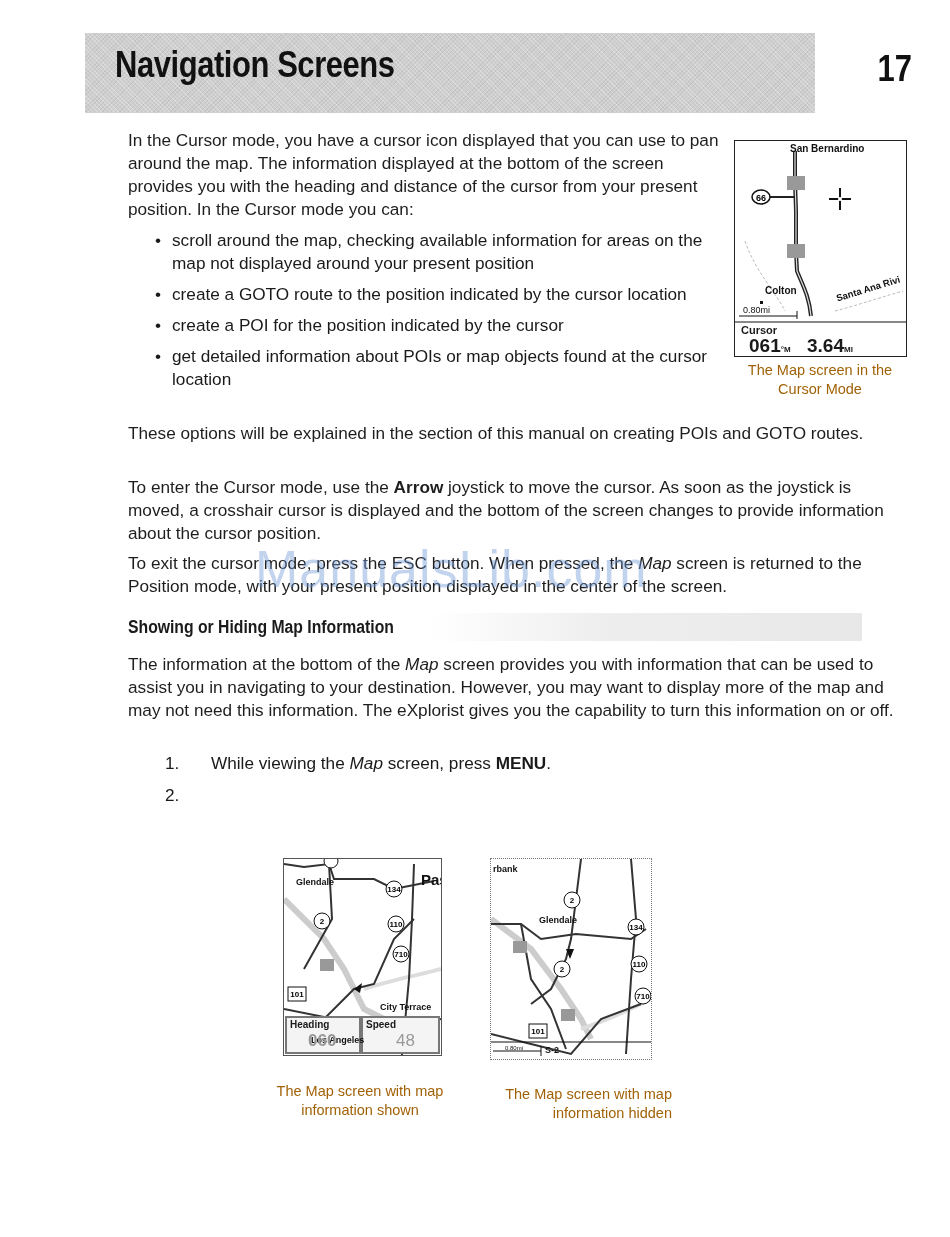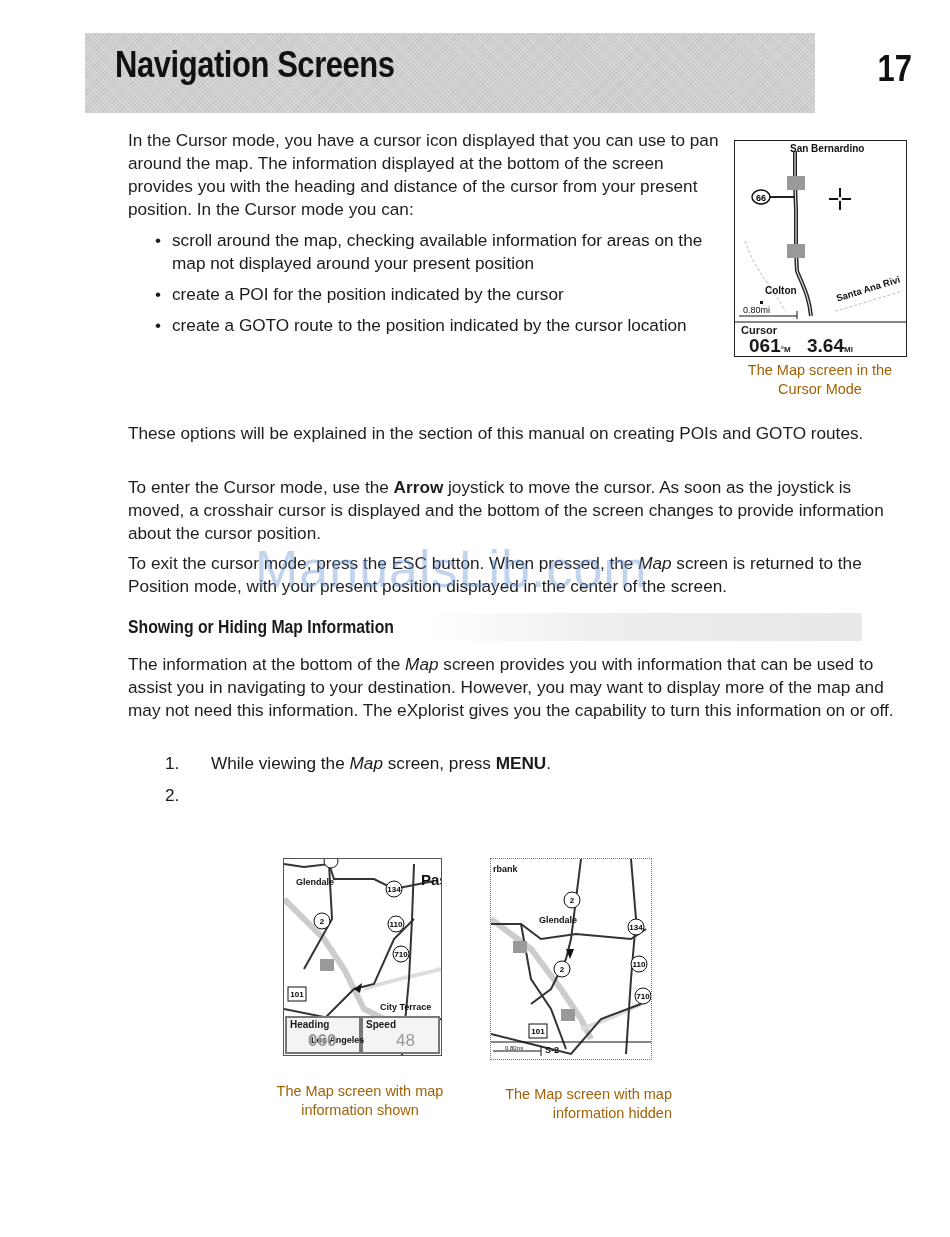--- a/index.html
+++ b/index.html
@@ -42,22 +42,23 @@
 </head>
 <body>
 
 <div class="header-band"></div>
 <div class="page-title">Navigation Screens</div>
 <div class="page-number">17</div>
 
 <div class="text intro">In the Cursor mode, you have a cursor icon displayed that you can use to pan around the map.  The information displayed at the bottom of the screen provides you with the heading and distance of the cursor from your present position.  In the Cursor mode you can:</div>
 <ul class="bullets">
   <li>scroll around the map, checking available information for areas on the map not displayed around your present position</li>
+  <li>create a GOTO route to the position indicated by the cursor location</li>
   <li>create a POI for the position indicated by the cursor</li>
-  <li>create a GOTO route to the position indicated by the cursor location</li>
+  <li>get detailed information about POIs or map objects found at the cursor location</li>
 </ul>
 
 <div class="text p2">These options will be explained in the section of this manual on creating POIs and GOTO routes.</div>
 <div class="text p3"><span>To enter the Cursor mode, use the </span><b>Arrow</b><span> joystick to move the cursor.  As soon as the joystick is moved, a crosshair cursor is displayed and the bottom of the screen changes to provide information about the cursor position.</span></div>
 <div class="text p4"><span>To exit the cursor mode, press the ESC button.  When pressed, the </span><i>Map</i><span> screen is returned to the Position mode, with your present position displayed in the center of the screen.</span></div>
 
 <div class="heading-band"></div>
 <div class="section-heading">Showing or Hiding Map Information</div>
 <div class="text p5"><span>The information at the bottom of the </span><i>Map</i><span> screen provides you with information that can be used to assist you in navigating to your destination.  However, you may want to display more of the map and may not need this information.  The eXplorist gives you the capability to turn this information on or off.</span></div>
 

